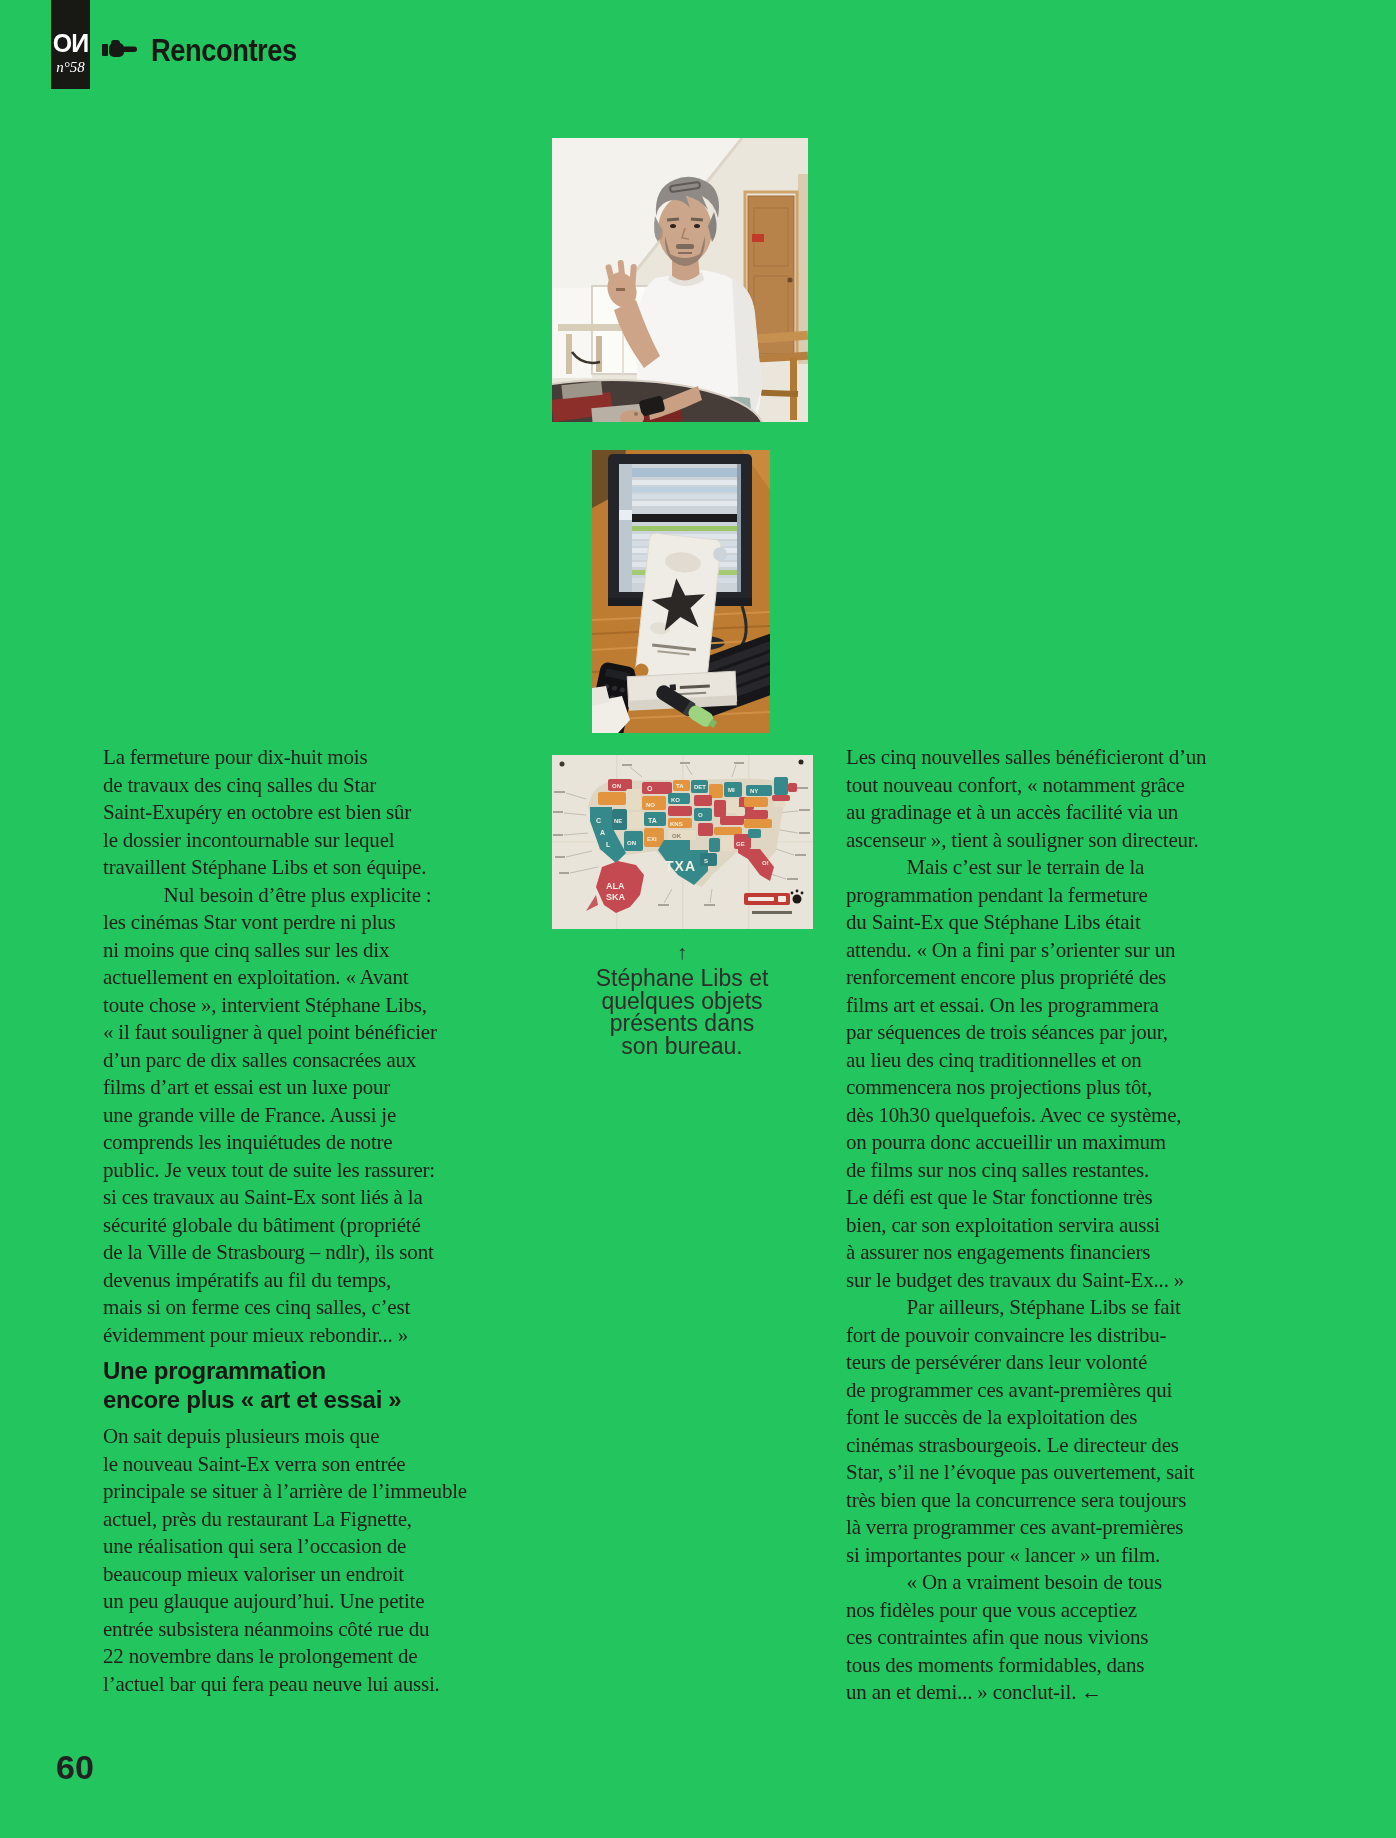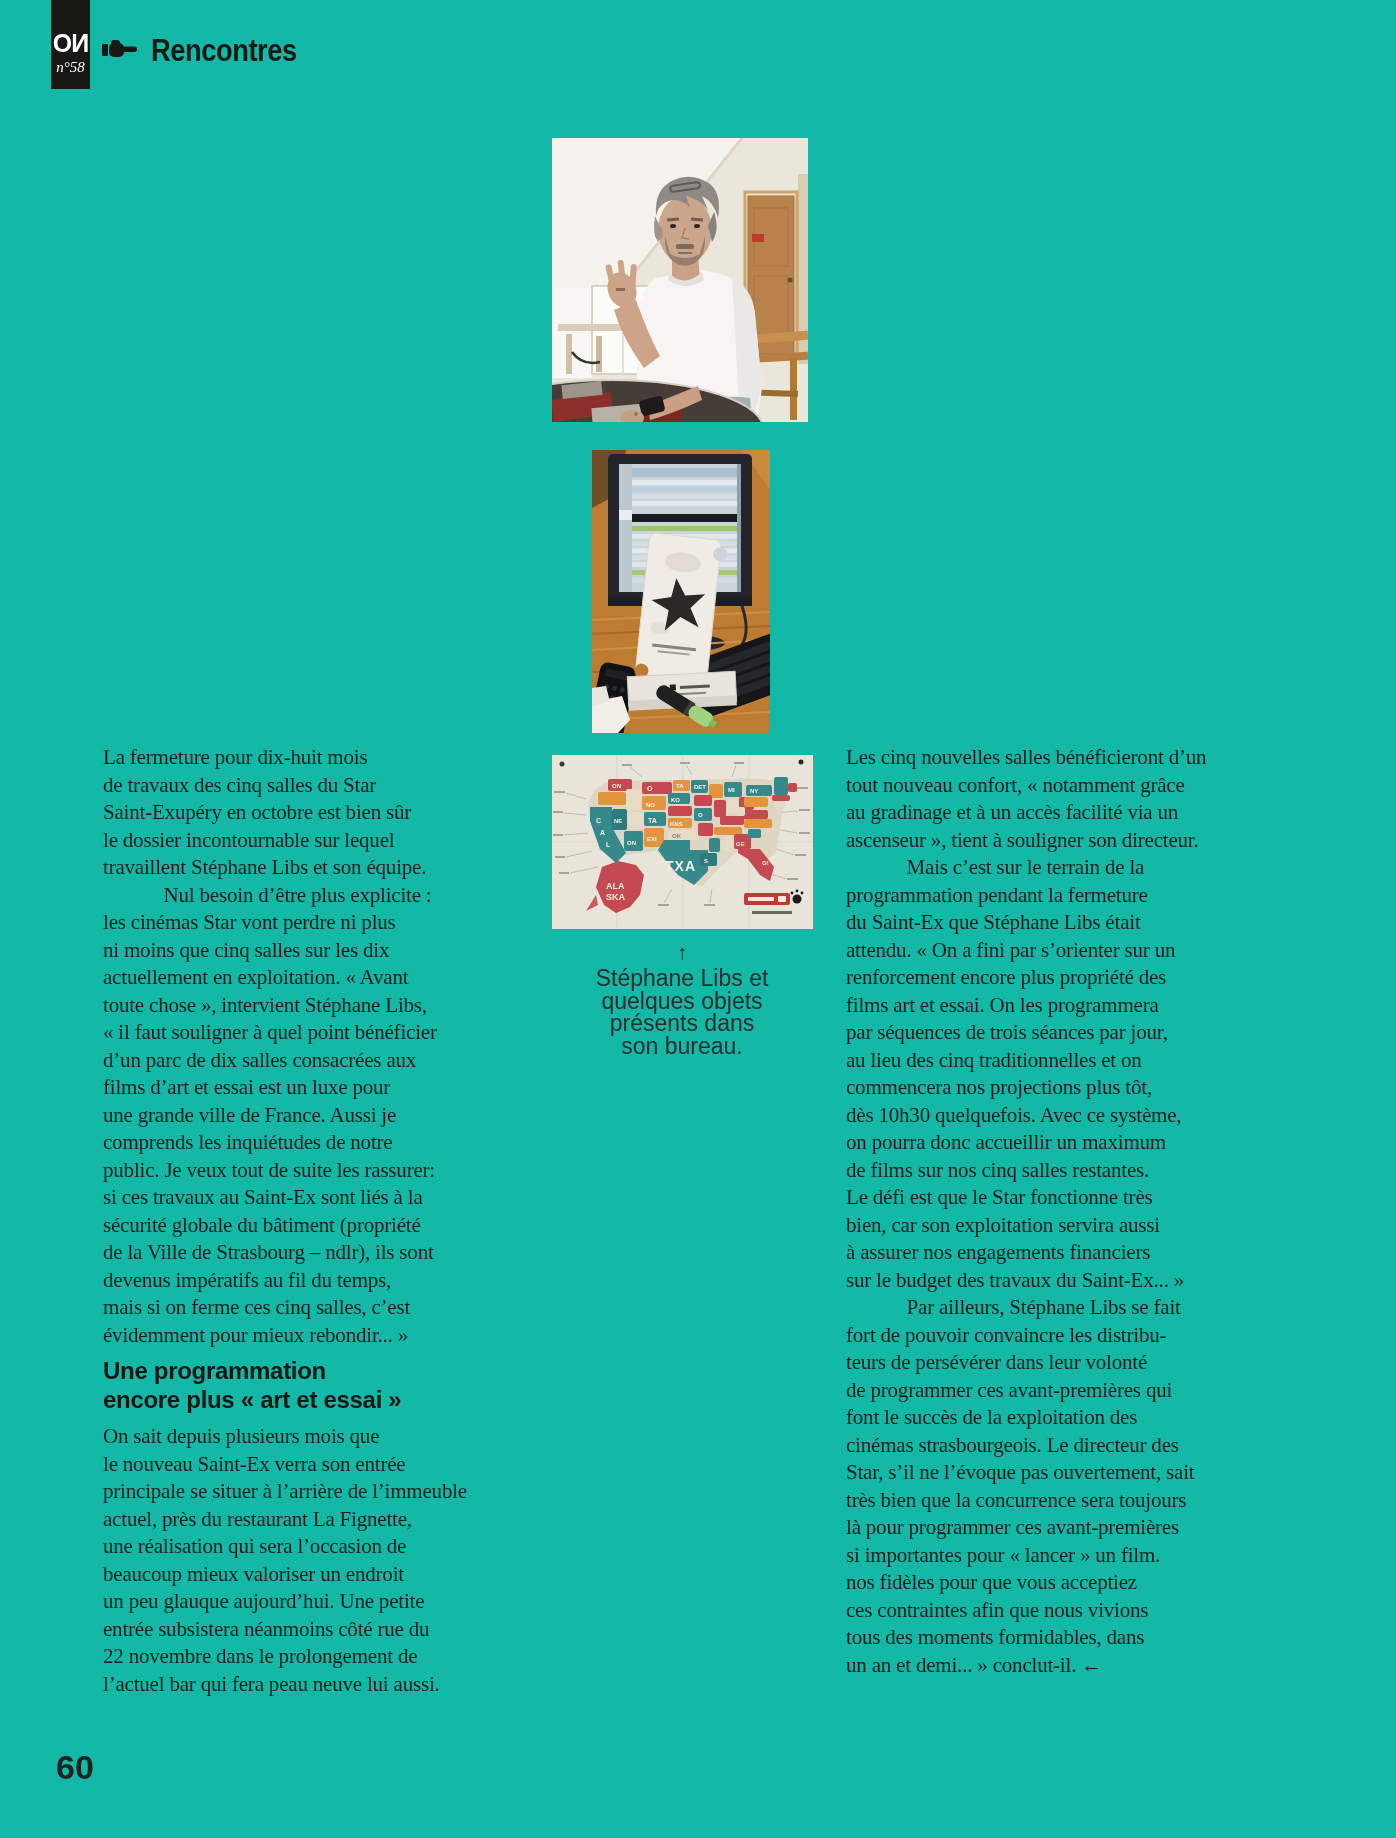--- a/index.html
+++ b/index.html
@@ -1,16 +1,16 @@
 <!DOCTYPE html>
 <html><head>
 <meta charset="utf-8">
 <style>
   html,body{margin:0;padding:0;background:#ffffff;}
-  .page{position:relative;width:1396px;height:1838px;background:#14b8a6;overflow:hidden;
+  .page{position:relative;width:1396px;height:1838px;background:#22c55e;overflow:hidden;
         font-family:"Liberation Serif",serif;color:#1f1e1c;}
   
   .mast-box{position:absolute;left:51px;top:0;width:39px;height:89px;background:#181815;
             color:#fff;text-align:center;}
   .mast-logo{font-family:"Liberation Sans",sans-serif;font-weight:bold;font-size:25px;
              letter-spacing:-1px;margin-top:31px;line-height:1;}
   .mast-issue{font-family:"Liberation Serif",serif;font-style:italic;font-size:15px;margin-top:3px;}
   .section-header{position:absolute;left:102px;top:33px;display:flex;align-items:center;gap:13px;}
   .section-title{font-family:"Liberation Sans",sans-serif;font-weight:bold;font-size:31px;
                  color:#181815;display:inline-block;transform:scaleX(.88);transform-origin:left center;
@@ -425,22 +425,23 @@
         <div class="line">à assurer nos engagements financiers</div>
         <div class="line">sur le budget des travaux du Saint-Ex... »</div>
         <div class="line">            Par ailleurs, Stéphane Libs se fait</div>
         <div class="line">fort de pouvoir convaincre les distribu-</div>
         <div class="line">teurs de persévérer dans leur volonté</div>
         <div class="line">de programmer ces avant-premières qui</div>
         <div class="line">font le succès de la exploitation des</div>
         <div class="line">cinémas strasbourgeois. Le directeur des</div>
         <div class="line">Star, s’il ne l’évoque pas ouvertement, sait</div>
         <div class="line">très bien que la concurrence sera toujours</div>
-        <div class="line">là pour programmer ces avant-premières</div>
+        <div class="line">là verra programmer ces avant-premières</div>
         <div class="line">si importantes pour « lancer » un film.</div>
+        <div class="line">            « On a vraiment besoin de tous</div>
         <div class="line">nos fidèles pour que vous acceptiez</div>
         <div class="line">ces contraintes afin que nous vivions</div>
         <div class="line">tous des moments formidables, dans</div>
         <div class="line">un an et demi... » conclut-il. ←</div>
       </div>
   </div>
 
   <div class="page-number">60</div>
 
 </div>

